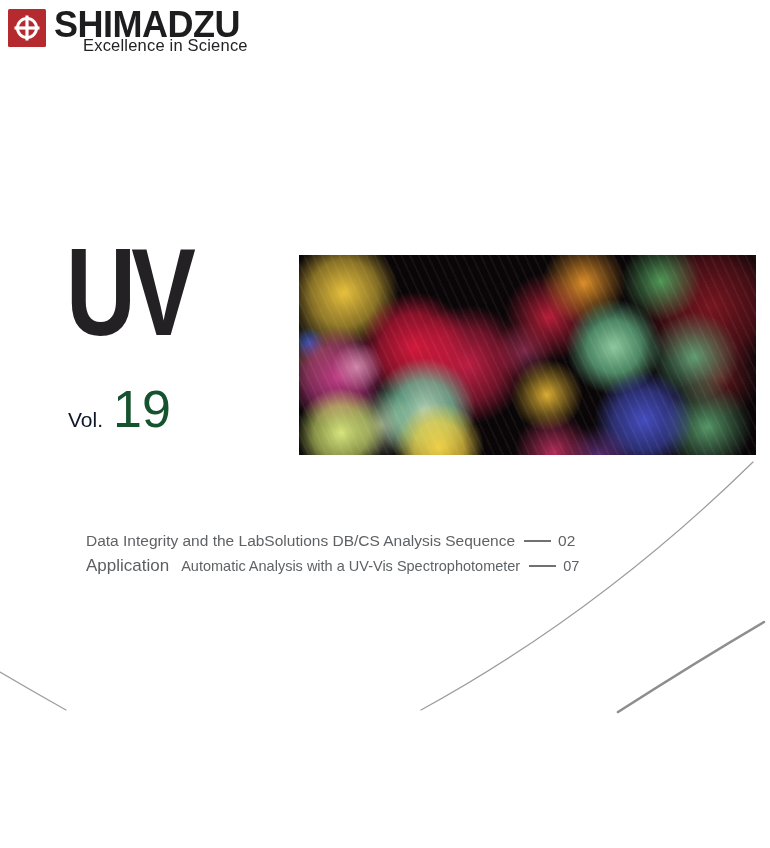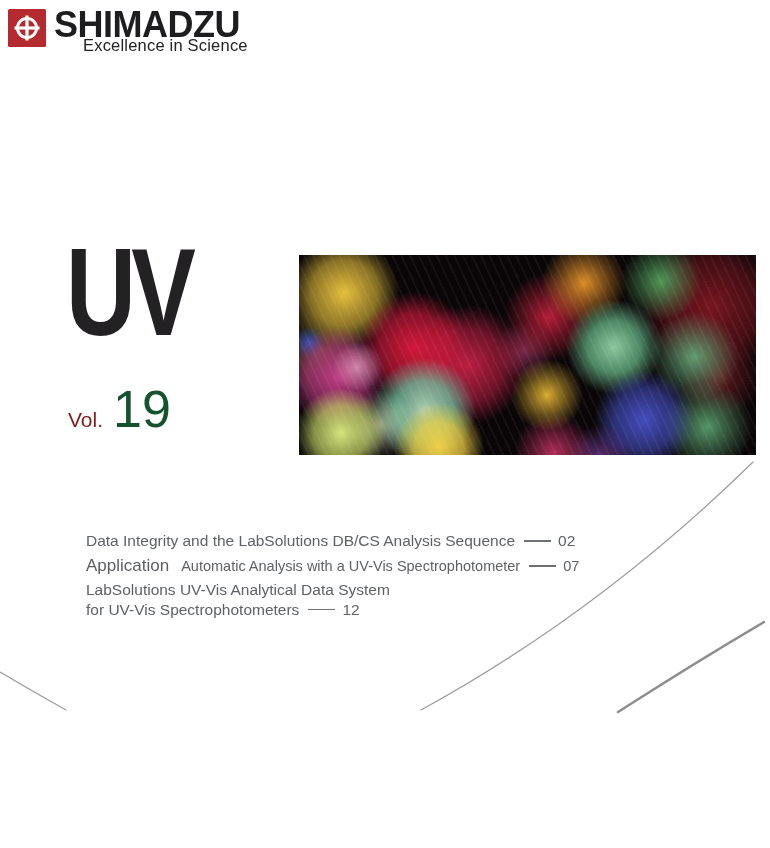--- a/index.html
+++ b/index.html
@@ -26,21 +26,21 @@
   .mast-title {
     position:absolute; left:66px; top:230px;
     font-size:124px; font-weight:bold; letter-spacing:-6px; color:#232124;
     line-height:1; transform:scaleX(0.78); transform-origin:0 0; white-space:nowrap;
   }
   .mast-subtitle {
     position:absolute; left:70px; top:344px;
     font-size:30px; color:#3c3b3d; letter-spacing:0.6px; line-height:1;
   }
   .mast-vol { position:absolute; left:68px; top:386px; display:flex; align-items:baseline; }
-  .vol-label { font-size:21px; color:#7f1d1d; line-height:1; }
+  .vol-label { font-size:21px; color:#0f172a; line-height:1; }
   .vol-number { font-size:52px; color:#14532d; margin-left:10px; line-height:0.905; }
 
   
   .cover-photo {
     position:absolute; left:299px; top:255px; width:457px; height:200px;
     background-color:#0a0608;
     background-image:
       repeating-linear-gradient(65deg, rgba(255,255,255,0.045) 0px, rgba(255,255,255,0.045) 2px, rgba(255,255,255,0) 2px, rgba(255,255,255,0) 8px),
       radial-gradient(circle 45px at 140px 192px, rgba(248,214,70,0.95) 0%, rgba(248,214,70,0.7) 55%, rgba(248,214,70,0) 100%),
       radial-gradient(circle 45px at 42px 178px, rgba(225,240,130,0.95) 0%, rgba(215,235,110,0.6) 60%, rgba(215,235,110,0) 100%),
@@ -115,26 +115,20 @@
 
     <div class="toc-row1">
       <span>Data Integrity and the LabSolutions DB/CS Analysis Sequence</span><span class="dash"></span><span class="pagenum">02</span>
     </div>
 
     <div class="toc-row2">
       <span class="toc-label-lg">Application</span><span class="toc-sub">Automatic Analysis with a UV-Vis Spectrophotometer</span><span class="dash"></span><span class="toc-sub pagenum">07</span>
     </div>
 
 
-    <div class="toc-row4">
-      <div>LabSolutions UV-Vis Analytical Data System</div>
-      <div>
-        <span>for UV-Vis Spectrophotometers</span><span class="dash"></span><span class="pagenum">12</span>
-      </div>
-    </div>
 
   </div>
 
   <svg class="arcs" viewBox="0 0 770 848">
     <path d="M 0 672 Q 34 692 66 710" fill="none" stroke="#9b9b9b" stroke-width="1.1" stroke-linecap="round"></path>
     <path d="M 421 710 Q 600 612 753 462" fill="none" stroke="#9b9b9b" stroke-width="1.2" stroke-linecap="round"></path>
     <path d="M 618 712 Q 696 662 764 622" fill="none" stroke="#8e8e8e" stroke-width="2.6" stroke-linecap="round"></path>
   </svg>
 
 </div>

